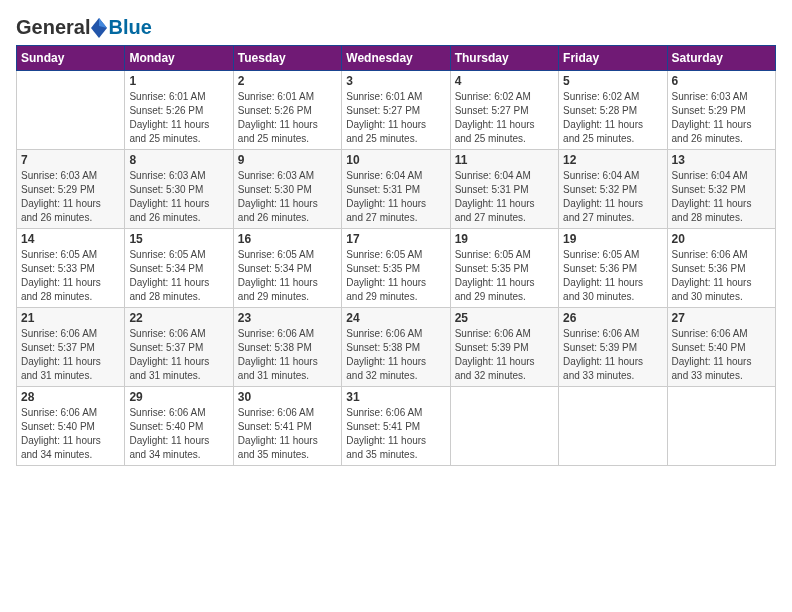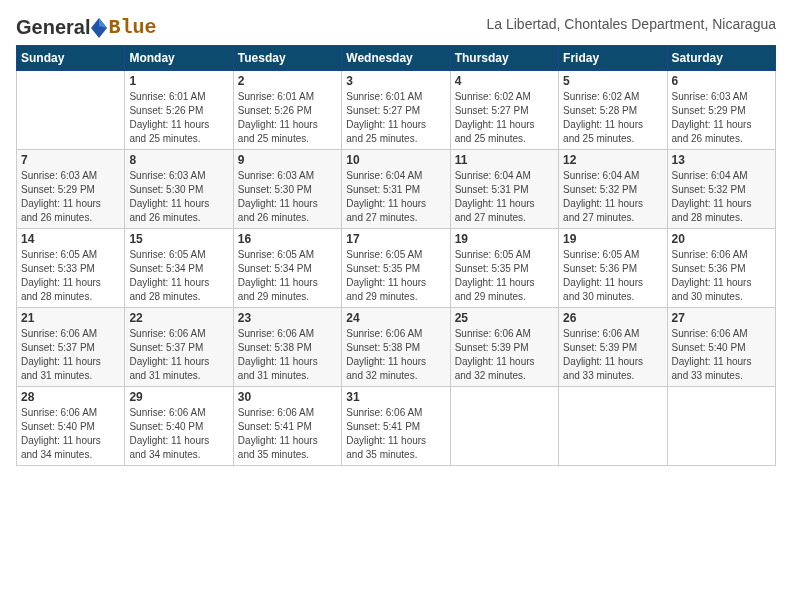--- a/index.html
+++ b/index.html
@@ -23,21 +23,21 @@
       text-align: center;
     }
     .logo-text {
       display: flex;
       align-items: center;
       font-size: 20px;
       font-weight: bold;
       color: #333;
     }
     .logo-general { color: #333; }
-    .logo-blue { color: #a16207; font-family: Liberation Mono, monospace; }
+    .logo-blue { color: #0369a1; }
     .logo-icon {
       width: 16px;
       height: 20px;
       margin: 0 1px;
       display: inline-block;
     }
     .title-block {
       text-align: right;
     }
     .month-title {
@@ -48,21 +48,21 @@
     .location-title {
       font-size: 14px;
       color: #555;
     }
     .calendar-table {
       width: 100%;
       border-collapse: collapse;
       font-size: 11px;
     }
     .calendar-table thead tr th {
-      background: #0c4a6e;
+      background: #701a75;
       color: #fff;
       padding: 5px 4px;
       text-align: left;
       font-size: 12px;
       border: 1px solid #1a4490;
     }
     .calendar-table tbody tr td {
       border: 1px solid #ccc;
       vertical-align: top;
       padding: 3px 4px;
@@ -97,21 +97,20 @@
     <div class="logo-text">
       <span class="logo-general">General</span>
       <svg class="logo-icon" viewBox="0 0 16 20" fill="none">
         <polygon points="8,0 16,10 8,20 0,10" fill="#2255aa"></polygon>
         <polygon points="8,0 16,10 8,8" fill="#4488dd"></polygon>
       </svg>
       <span class="logo-blue">Blue</span>
     </div>
   </div>
   <div class="title-block">
-    <div class="location-title">La Libertad, Chontales Department, Nicaragua</div>
   </div>
 </div>
 
 <table class="calendar-table">
   <thead>
     <tr id="header-row">
     <th>Sunday</th>
         <th>Monday</th>
         <th>Tuesday</th>
         <th>Wednesday</th>

